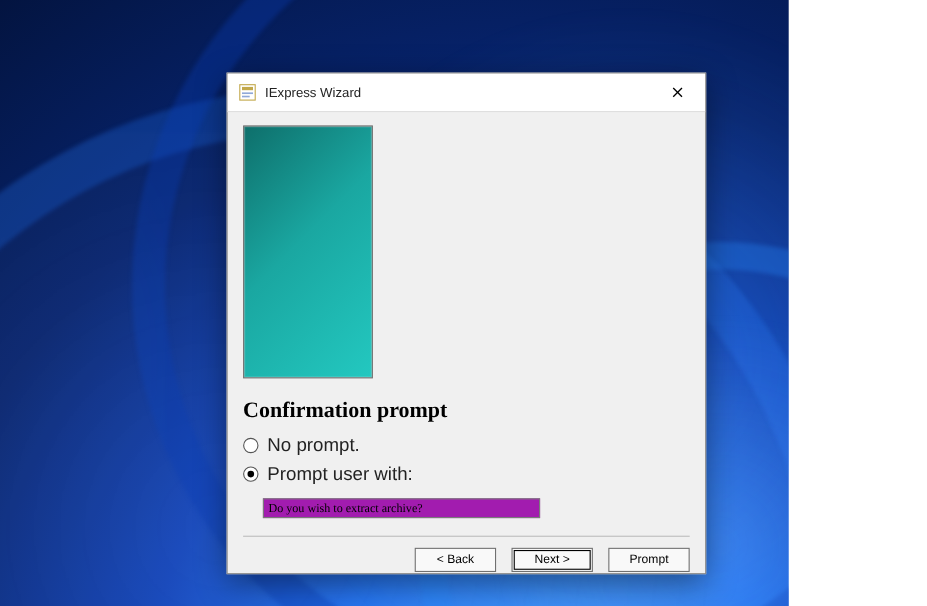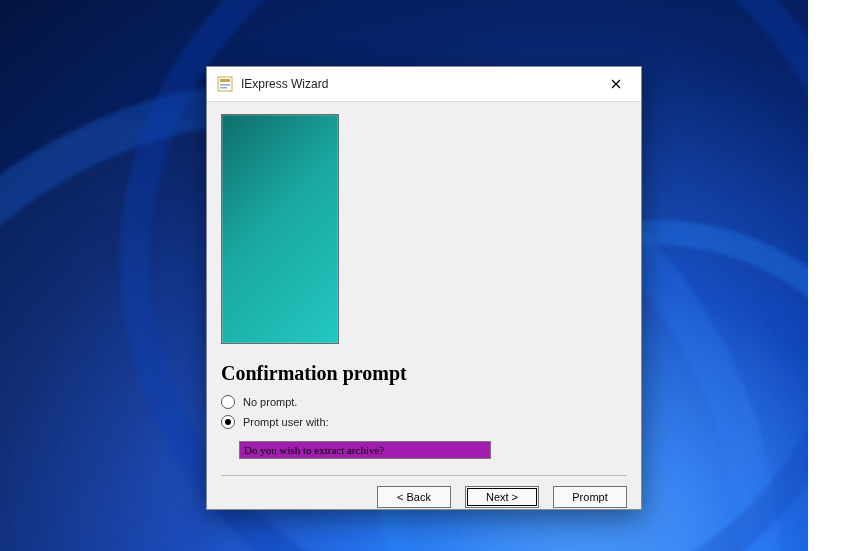--- a/index.html
+++ b/index.html
@@ -6,21 +6,21 @@
     margin: 0;
     padding: 0;
     width: 843px;
     height: 551px;
     overflow: hidden;
     font-family: "Segoe UI", Tahoma, sans-serif;
     font-size: 12px;
   }
   .desktop {
     position: relative;
-    width: 808px;
+    width: 717px;
     height: 551px;
     background:
       radial-gradient(circle at 70% 120%, #4aa3ff 0%, #1b6ef0 25%, #0b3fb8 45%, #07246f 70%, #031440 100%);
     overflow: hidden;
   }
   
   .swirl {
     position: absolute;
     border-radius: 50%;
     filter: blur(2px);
@@ -100,21 +100,21 @@
     font-size: 11px;
     color: #222;
     line-height: 1.35;
     margin-bottom: 16px;
   }
   .radio-row {
     display: flex;
     align-items: center;
     gap: 8px;
     margin: 6px 0;
-    font-size: 11px;
+    font-size: 17px;
     color: #222;
     cursor: default;
   }
   .radio {
     width: 12px; height: 12px;
     border: 1px solid #555;
     border-radius: 50%;
     background: #fff;
     position: relative;
     flex-shrink: 0;

